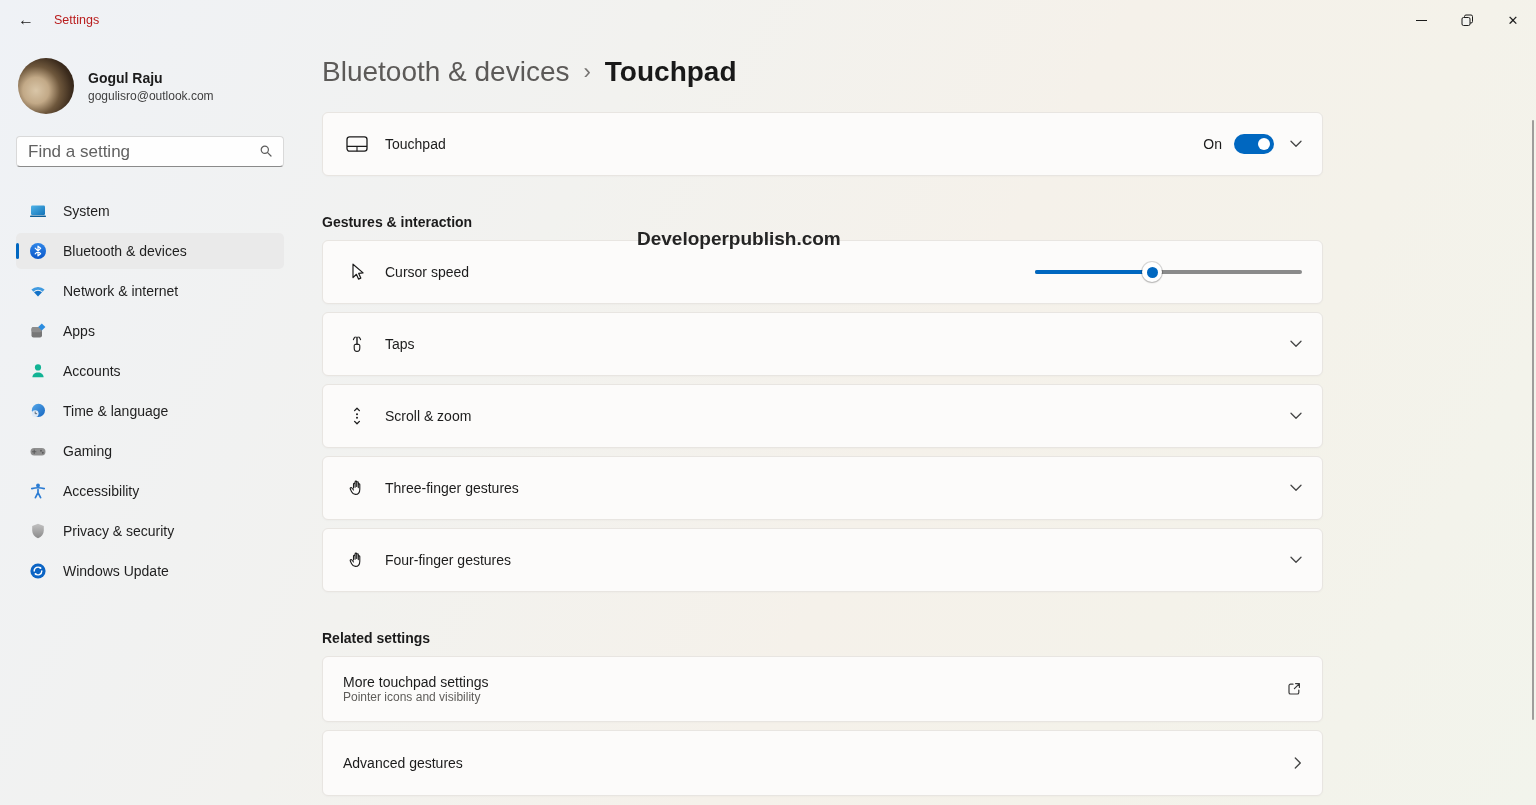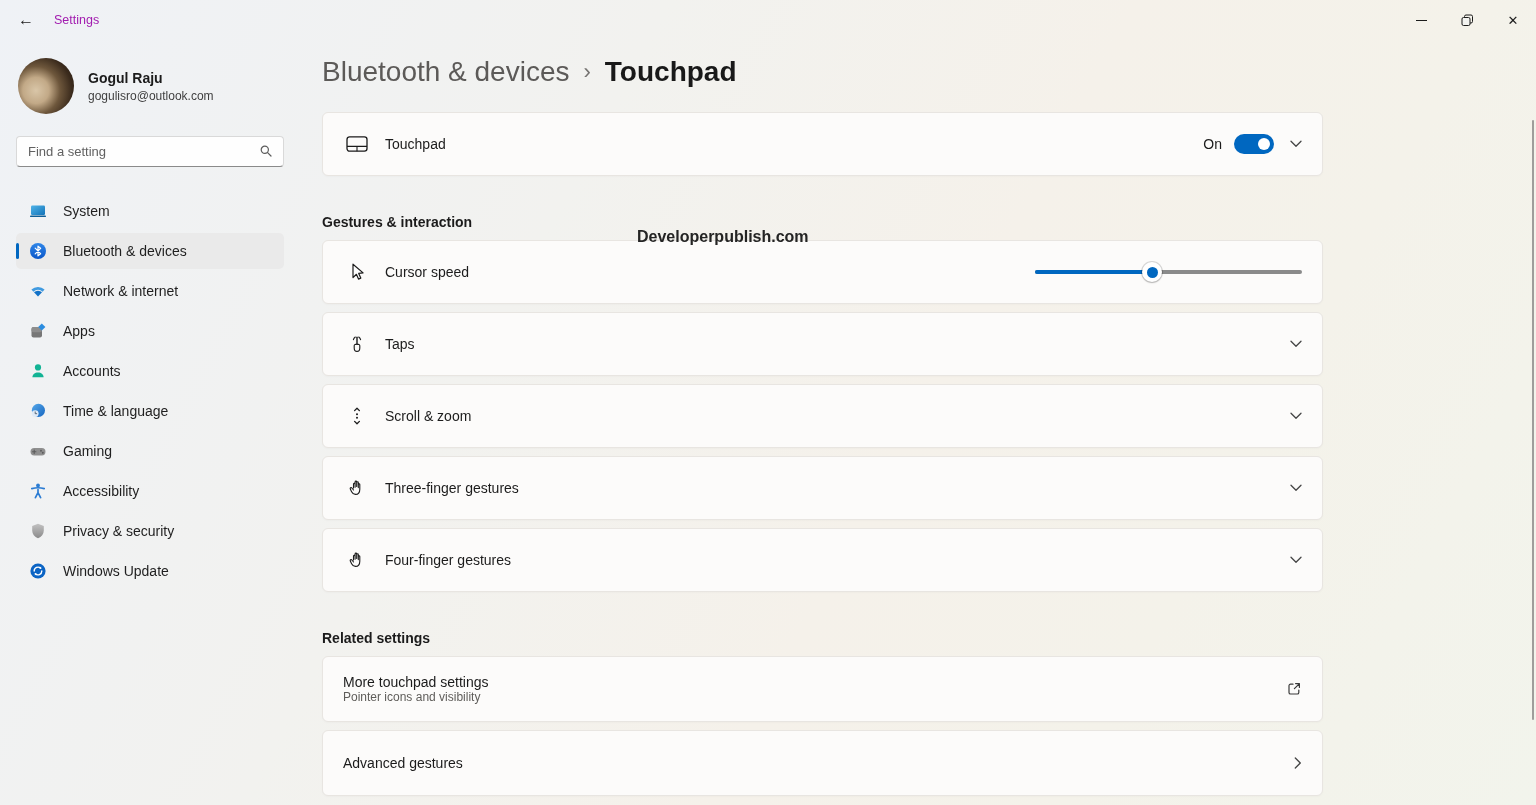--- a/index.html
+++ b/index.html
@@ -7,38 +7,38 @@
   body {
     font-family:"Liberation Sans","DejaVu Sans",sans-serif;
     color:#1b1b1b;
     background:linear-gradient(118deg,#eff2f6 0%,#f2f2ef 34%,#f5f1ea 58%,#f4f2ea 76%,#f2f4ec 100%);
     position:relative;
   }
   
   .titlebar { height:40px; display:flex; align-items:center; position:relative; }
   .back-btn { width:32px; height:32px; margin-left:10px; display:flex; align-items:center; justify-content:center;
               font-size:16px; color:#1b1b1b; border-radius:4px; cursor:pointer; }
-  .app-title { font-size:12.5px; margin-left:12px; color:#a21caf; }
+  .app-title { font-size:12.5px; margin-left:12px; color:#b91c1c; }
   .win-controls { position:absolute; right:0; top:0; height:40px; display:flex; }
   .win-btn { width:46px; height:40px; display:flex; align-items:center; justify-content:center; color:#1b1b1b; }
   .min-glyph { display:block; width:11px; height:1px; background:#1b1b1b; }
   .close-glyph { font-size:13px; line-height:1; }
   
   .layout { display:flex; height:765px; }
   
   .sidebar { width:300px; flex:0 0 300px; padding:14px 16px 0 16px; }
   .profile { display:flex; align-items:center; margin:4px 0 22px 2px; }
   .avatar { width:56px; height:56px; border-radius:50%; flex:0 0 56px;
             background:radial-gradient(circle at 32% 58%, #d9c6a8 0%, #c2a987 26%, #6e573c 48%, #3a2a1c 72%, #241810 100%); }
   .profile-text { margin-left:14px; }
   .profile-name { font-size:14px; font-weight:700; }
   .profile-email { font-size:12px; color:#3f3f3f; margin-top:3px; }
   .searchbox { position:relative; height:31px; margin-bottom:26px; }
   .searchbox input { width:100%; height:100%; border:1px solid #d9d9d9; border-bottom:1px solid #8a8a8a;
-            border-radius:4px; background:#fefefe; padding:0 14px 0 11px; font-size:13px;
+            border-radius:4px; background:#fefefe; padding:0 14px 0 11px; font-size:17px;
             font-family:inherit; color:#1b1b1b; outline:none; }
   .searchbox input::placeholder { color:#616161; }
   .search-icon { position:absolute; right:10px; top:7px; }
   .nav { margin-top:2px; }
   .nav-item { position:relative; display:flex; align-items:center; height:36px; margin-bottom:4px;
               border-radius:5px; padding-left:13px; cursor:pointer; }
   .nav-item.selected { background:#eaeaea; }
   .nav-item.selected .sel-pill { position:absolute; left:0; top:10px; width:3px; height:16px;
               border-radius:2px; background:var(--accent); }
   .nav-icon { width:18px; height:18px; display:flex; align-items:center; justify-content:center; }
@@ -64,21 +64,21 @@
   .toggle .knob { position:absolute; right:4px; top:4px; width:12px; height:12px; border-radius:50%; background:#fff; }
   .chev { margin-left:16px; display:flex; align-items:center; cursor:pointer; }
   
   .slider { position:relative; width:267px; height:20px; cursor:pointer; }
   .slider-track { position:absolute; top:8px; left:0; width:100%; height:4px; border-radius:2px; background:#8a8a8a; }
   .slider-fill { position:absolute; top:8px; left:0; height:4px; border-radius:2px; background:var(--accent); }
   .slider-knob { position:absolute; top:0; width:20px; height:20px; border-radius:50%; background:#fff;
                  transform:translateX(-50%); box-shadow:0 0 0 1px rgba(0,0,0,.14),0 1px 2px rgba(0,0,0,.18);
                  display:flex; align-items:center; justify-content:center; }
   .slider-knob::after { content:""; width:11px; height:11px; border-radius:50%; background:var(--accent); }
-  .watermark { position:absolute; left:337px; top:188px; font-size:16px; font-weight:700; color:#242424; z-index:3; }
+  .watermark { position:absolute; left:337px; top:188px; font-size:19px; font-weight:700; color:#242424; z-index:3; }
   .two-line { display:flex; flex-direction:column; justify-content:center; }
   .card-title { font-size:14px; color:#1b1b1b; }
   .card-sub { font-size:12px; color:#5f5d5a; margin-top:0; }
   .related-group .card { margin-bottom:8px; }
   .related-group .card { padding-left:20px; height:66px; }
   .scroll-thumb { position:absolute; right:2px; top:120px; width:2.5px; height:600px; background:#9f9d9b; border-radius:2px; }
 </style>
 </head>
 <body>
 

